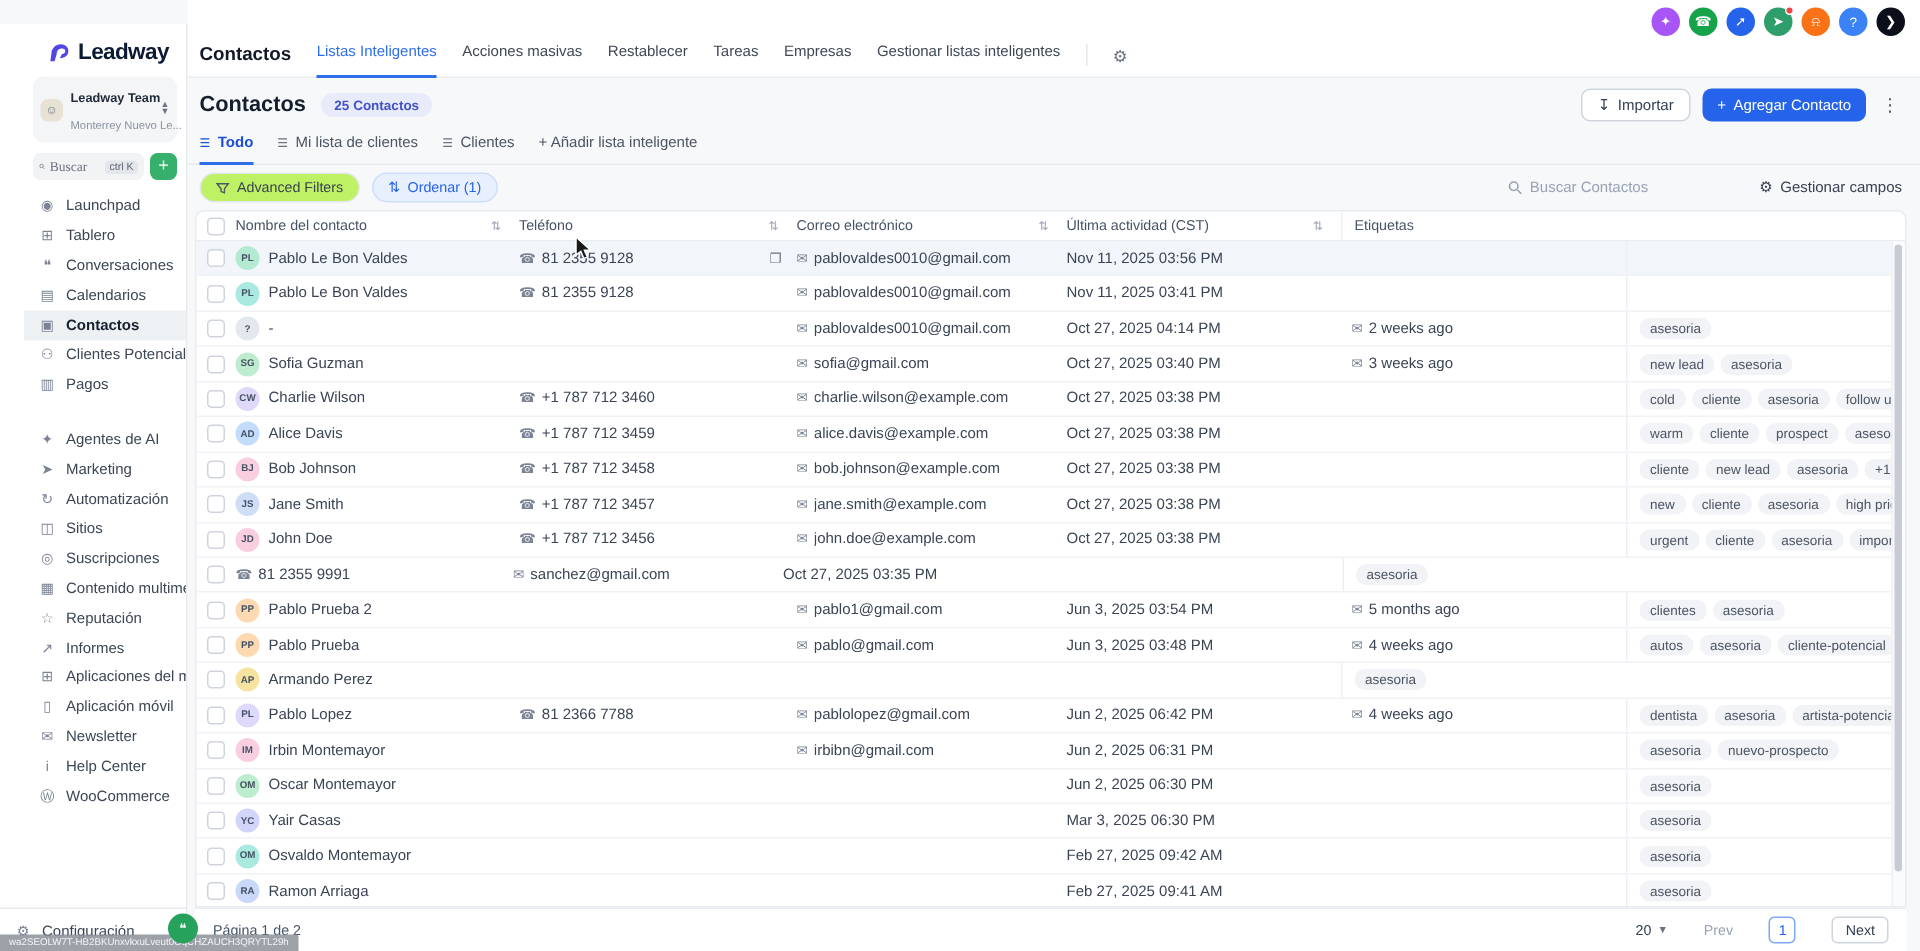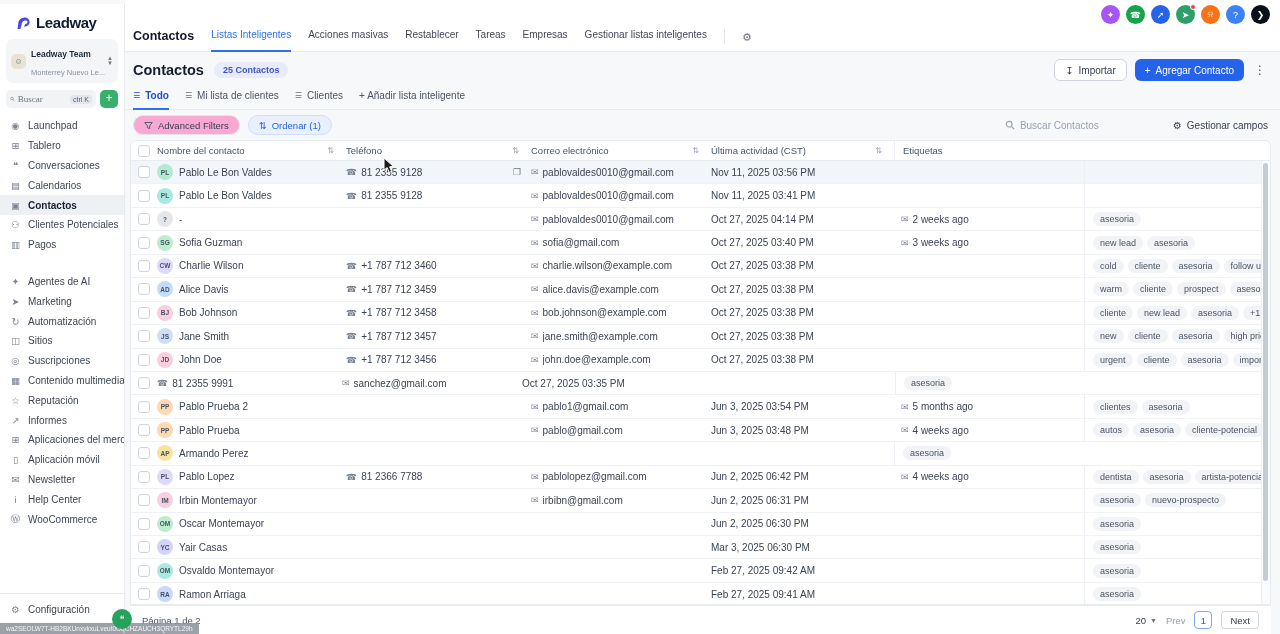--- a/index.html
+++ b/index.html
@@ -1,21 +1,21 @@
 <!DOCTYPE html>
 <html><head>
 <meta charset="utf-8">
 <style>
   * { box-sizing: border-box; margin: 0; padding: 0; }
   html,body { width:1280px; height:634px; overflow:hidden; }
   body { font-family:"Liberation Sans","DejaVu Sans",sans-serif; background:#fff; color:#36414f; }
   .app { position:relative; width:1280px; height:634px; background:#f7f8fa; overflow:hidden; }
 
   
-  .sidebar { position:absolute; left:0; top:4px; width:125px; height:618px; background:#fff; border-right:1px solid #e8eaee; z-index:5; }
+  .sidebar { position:absolute; left:0; top:16px; width:125px; height:618px; background:#fff; border-right:1px solid #e8eaee; z-index:5;padding-left:16px; }
   .brand { display:flex; align-items:center; gap:5px; padding:10px 0 6px 14px; }
   .brand-name { font-size:15px; font-weight:bold; color:#0c1a33; letter-spacing:-0.4px; }
   .team-card { margin:2px 6px 0 6px; background:#f3f5f7; border-radius:7px; padding:4px 5px; display:flex; align-items:center; gap:5px; }
   .team-avatar { width:15px; height:15px; border-radius:5px; background:#e7e2d4; font-size:8px; display:flex; align-items:center; justify-content:center; color:#6b7280; flex:0 0 auto;}
   .team-texts { flex:1; min-width:0; }
   .team-name { font-size:8.5px; font-weight:bold; color:#1f2937; white-space:nowrap; overflow:hidden; }
   .team-sub { font-size:7.5px; color:#8a93a1; white-space:nowrap; overflow:hidden; }
   .team-chevrons { font-size:6px; color:#6b7280; line-height:5px; text-align:center; }
   .side-search-row { display:flex; gap:4px; margin:7px 6px 4px 6px; }
   .side-search { flex:1; display:flex; align-items:center; gap:3px; background:#f1f3f5; border-radius:5px; height:18px; padding:0 4px; }
@@ -55,21 +55,21 @@
 
   
   .subtabs { display:flex; align-items:flex-end; gap:16px; height:26px; padding:0 8px; border-bottom:1px solid #e7eaee; }
   .subtab { display:flex; align-items:center; gap:5px; font-size:10px; color:#4b5563; padding-bottom:7px; border-bottom:2px solid transparent; margin-bottom:-1px; white-space:nowrap; }
   .subtab .sico { font-size:8px; color:#6b7280; }
   .subtab.active { color:#1d4ed8; font-weight:bold; border-bottom-color:#2f6fed; }
   .subtab.active .sico { color:#1d4ed8; }
 
   
   .filter-row { display:flex; align-items:center; height:30px; padding:0 12px 0 8px; gap:8px; }
-  .adv-pill { display:flex; align-items:center; gap:5px; background:#f9a8d4; border:1px solid #e3e7ec; border-radius:14px; height:20px; padding:0 10px; font-size:9.5px; color:#374151; }
+  .adv-pill { display:flex; align-items:center; gap:5px; background:#bef264; border:1px solid #e3e7ec; border-radius:14px; height:20px; padding:0 10px; font-size:9.5px; color:#374151; }
   .sort-pill { display:flex; align-items:center; gap:5px; background:#e8effd; border:1px solid #cfdefb; border-radius:14px; height:20px; padding:0 10px; font-size:9.5px; color:#2563eb; }
   .filter-right { margin-left:auto; display:flex; align-items:center; gap:18px; }
   .tbl-search { display:flex; align-items:center; gap:5px; width:150px; }
   .tbl-search input { border:0; outline:0; background:transparent; font-size:10px; width:120px; color:#374151; font-family:inherit; }
   .tbl-search input::placeholder { color:#98a2b3; }
   .fields-link { display:flex; align-items:center; gap:5px; font-size:10px; color:#374151; }
 
   
   .table-card { position:absolute; left:5px; right:9px; top:88px; bottom:29px; background:#fff; border:1px solid #e8ebef; border-radius:6px 6px 0 0; overflow:hidden; }
   .thead { display:flex; height:20px; border-bottom:1px solid #e8ebef; font-size:9.5px; color:#475467; align-items:center; }
@@ -90,21 +90,21 @@
   .avatar { width:16px; height:16px; border-radius:50%; font-size:6.5px; font-weight:bold; color:#465364; display:flex; align-items:center; justify-content:center; margin-right:6px; flex:0 0 auto; }
   .nm { white-space:nowrap; overflow:hidden; }
   .mini-ic { color:#7b8494; font-size:9px; margin-right:4px; }
   .copy-ic { margin-left:auto; margin-right:10px; color:#6b7280; font-size:9px; }
   .tag { background:#f1f3f6; border-radius:9px; padding:2px 7px; font-size:9px; color:#4b5563; white-space:nowrap; margin-right:4px; }
   .vscroll { position:absolute; right:2px; top:22px; width:5px; height:418px; background:#c7ccd4; border-radius:3px; }
   .vscroll-track { position:absolute; right:0px; top:20px; width:9px; bottom:0; background:#fafbfc; border-left:1px solid #eef0f3; }
 
   
   .pagination { position:absolute; left:5px; right:9px; bottom:0; height:29px; background:#fff; border-top:1px solid #e8ebef; display:flex; align-items:center; padding:0 12px; font-size:9.5px; color:#475467; }
-  .pag-right { margin-left:auto; display:flex; align-items:center; gap:9px; }
+  .pag-right { margin-left:auto; display:flex; align-items:center; gap:24px; }
   .size-sel { display:flex; align-items:center; gap:4px; color:#344054; }
   .pag-prev { color:#98a2b3; }
   .pag-page { width:18px; height:18px; border:1px solid #7aa7f8; color:#2563eb; border-radius:4px; display:flex; align-items:center; justify-content:center; }
   .pag-next { height:18px; padding:0 8px; border:1px solid #d0d5dd; border-radius:4px; color:#344054; display:flex; align-items:center; }
 
   
   .cursor { position:absolute; left:383px; top:157px; z-index:50; }
   .launcher { position:absolute; left:112px; top:609px; width:20px; height:20px; border-radius:50%; background:#27a25c; color:#fff; z-index:60; font-size:9px; display:flex; align-items:center; justify-content:center; }
   .status-tip { position:absolute; left:0; bottom:0; height:11px; max-width:305px; background:rgba(140,146,154,.85); color:#f3f4f6; font-size:6.5px; line-height:11px; padding:0 6px; white-space:nowrap; overflow:hidden; z-index:55; border-radius:0 2px 0 0; }
 </style>

